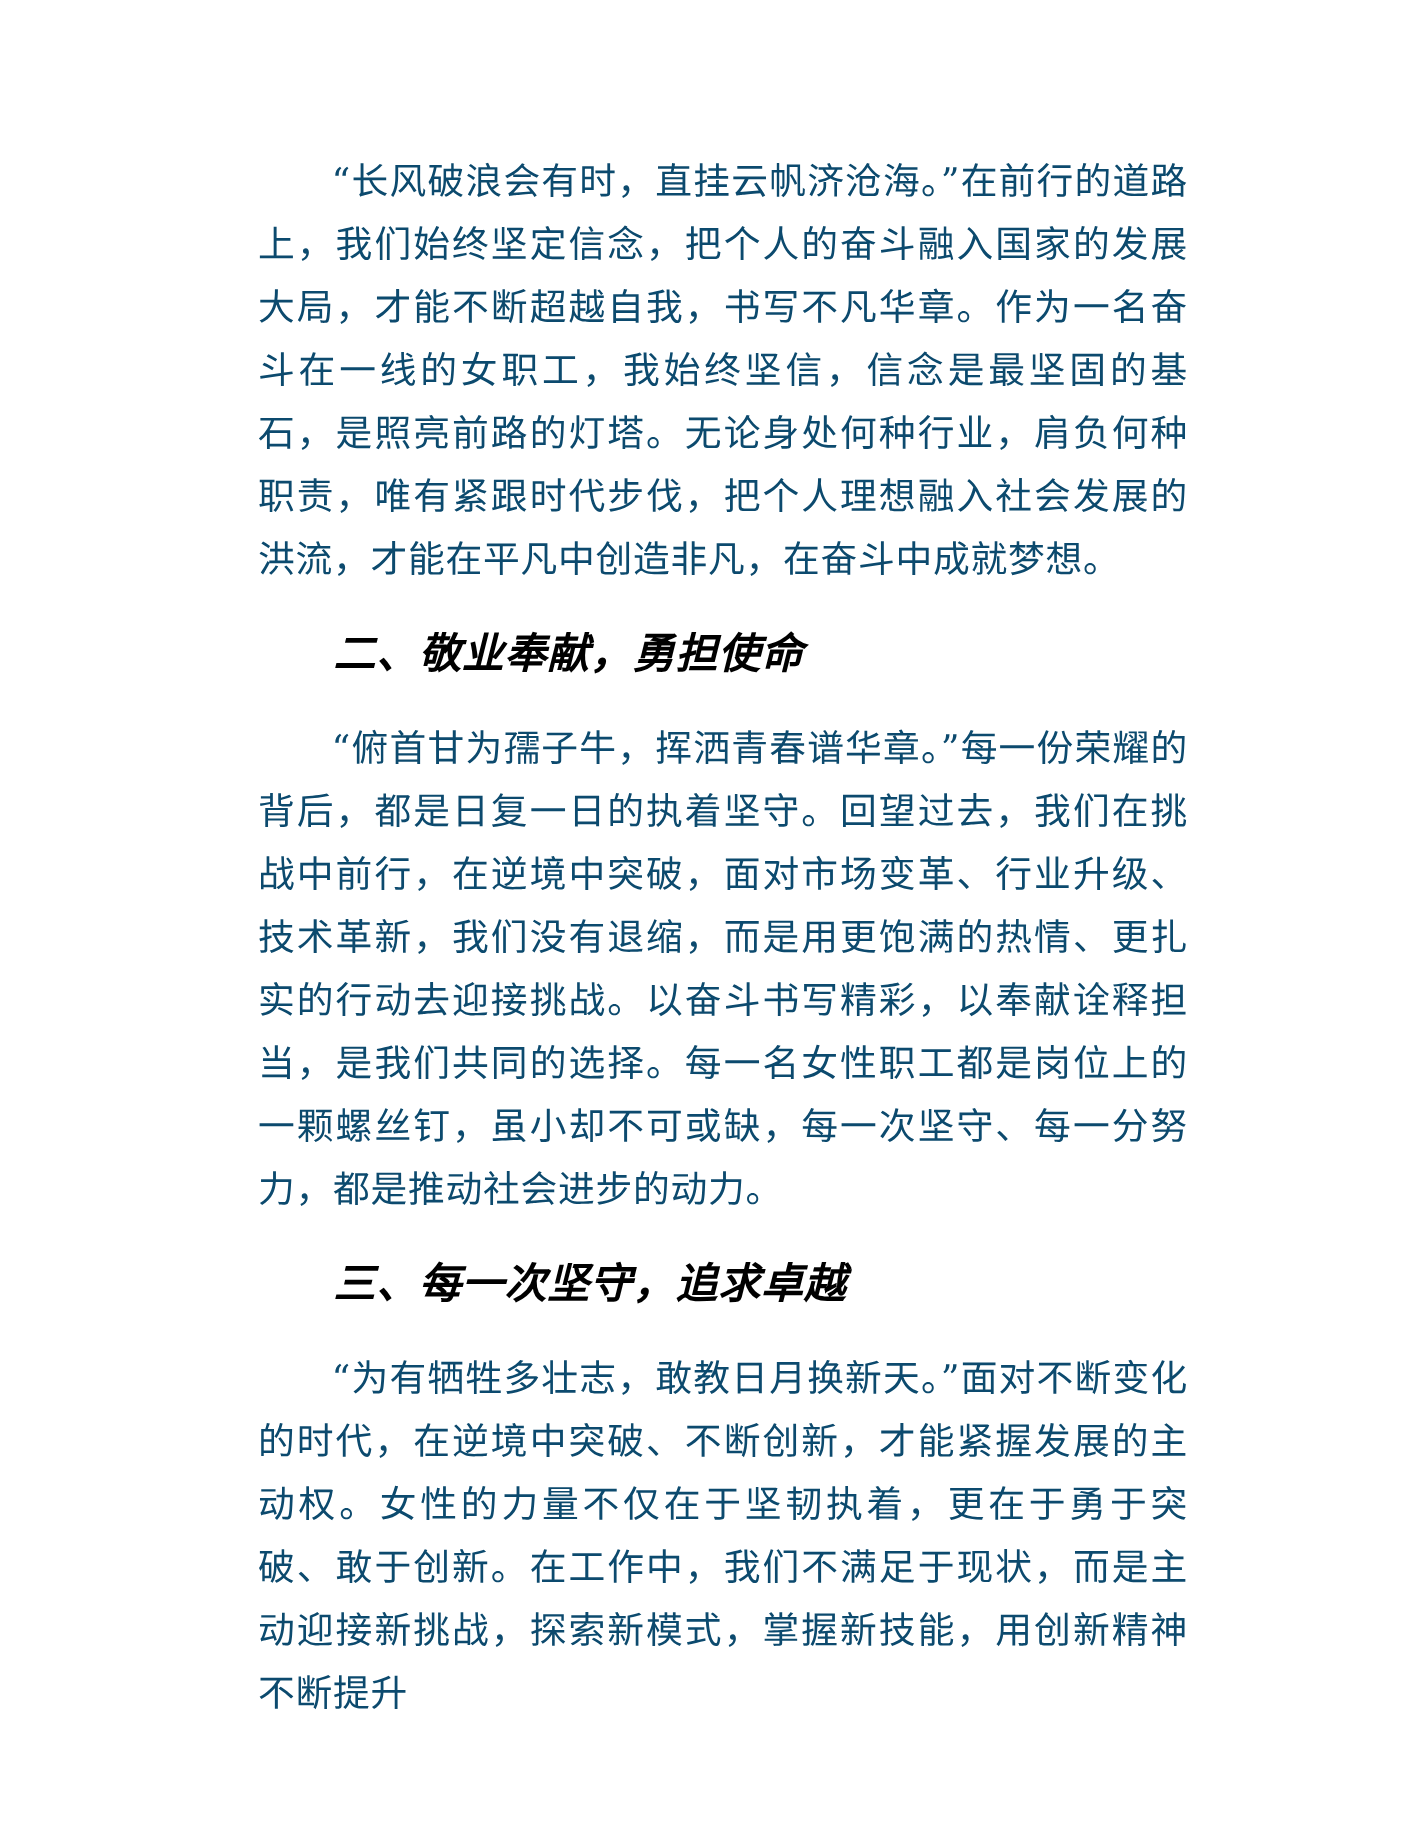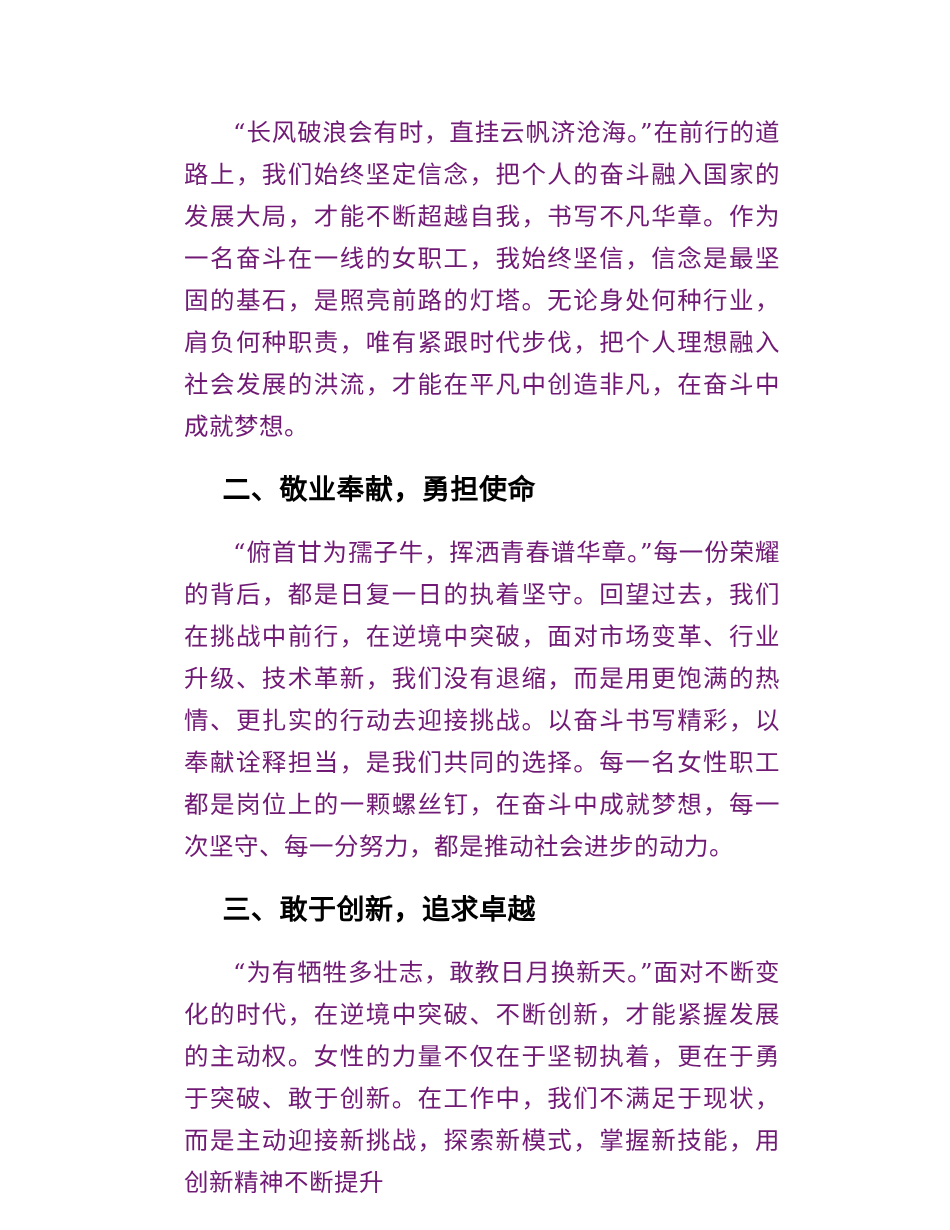--- a/index.html
+++ b/index.html
@@ -14,48 +14,49 @@
   }
   .page {
     box-sizing: border-box;
     width: 950px;
     height: 1230px;
     padding: 100px 158px 0 172px;
     background: #ffffff;
     color: #000000;
   }
   .body-para {
-    margin: 12px;
+    margin: 0;
     font-family: "DejaVu Serif", "Liberation Serif", serif;
     font-size: 24.5px;
     line-height: 42px;
     text-align: justify;
     text-justify: inter-ideograph;
     text-indent: 2em;
-    color: #701a75;
+    color: #0c4a6e;
     font-weight: 400;
     letter-spacing: 0.5px;
   }
   .section-heading {
     margin: 21px 0;
     font-family: "DejaVu Sans", "Liberation Sans", sans-serif;
     font-size: 28px;
     line-height: 42px;
     font-weight: 700;
     text-indent: 1.8em;
     color: #000000;
     letter-spacing: 0.5px;
+    font-style: italic;
   }
 </style>
 </head>
 <body>
 
 <div class="page">
   <p class="body-para">“长风破浪会有时，直挂云帆济沧海。”在前行的道路上，我们始终坚定信念，把个人的奋斗融入国家的发展大局，才能不断超越自我，书写不凡华章。作为一名奋斗在一线的女职工，我始终坚信，信念是最坚固的基石，是照亮前路的灯塔。无论身处何种行业，肩负何种职责，唯有紧跟时代步伐，把个人理想融入社会发展的洪流，才能在平凡中创造非凡，在奋斗中成就梦想。</p>
 
   <h2 class="section-heading">二、敬业奉献，勇担使命</h2>
 
-  <p class="body-para">“俯首甘为孺子牛，挥洒青春谱华章。”每一份荣耀的背后，都是日复一日的执着坚守。回望过去，我们在挑战中前行，在逆境中突破，面对市场变革、行业升级、技术革新，我们没有退缩，而是用更饱满的热情、更扎实的行动去迎接挑战。以奋斗书写精彩，以奉献诠释担当，是我们共同的选择。每一名女性职工都是岗位上的一颗螺丝钉，在奋斗中成就梦想，每一次坚守、每一分努力，都是推动社会进步的动力。</p>
+  <p class="body-para">“俯首甘为孺子牛，挥洒青春谱华章。”每一份荣耀的背后，都是日复一日的执着坚守。回望过去，我们在挑战中前行，在逆境中突破，面对市场变革、行业升级、技术革新，我们没有退缩，而是用更饱满的热情、更扎实的行动去迎接挑战。以奋斗书写精彩，以奉献诠释担当，是我们共同的选择。每一名女性职工都是岗位上的一颗螺丝钉，虽小却不可或缺，每一次坚守、每一分努力，都是推动社会进步的动力。</p>
 
-  <h2 class="section-heading">三、敢于创新，追求卓越</h2>
+  <h2 class="section-heading">三、每一次坚守，追求卓越</h2>
 
   <p class="body-para">“为有牺牲多壮志，敢教日月换新天。”面对不断变化的时代，在逆境中突破、不断创新，才能紧握发展的主动权。女性的力量不仅在于坚韧执着，更在于勇于突破、敢于创新。在工作中，我们不满足于现状，而是主动迎接新挑战，探索新模式，掌握新技能，用创新精神不断提升</p>
 </div>
 
 </body></html>

